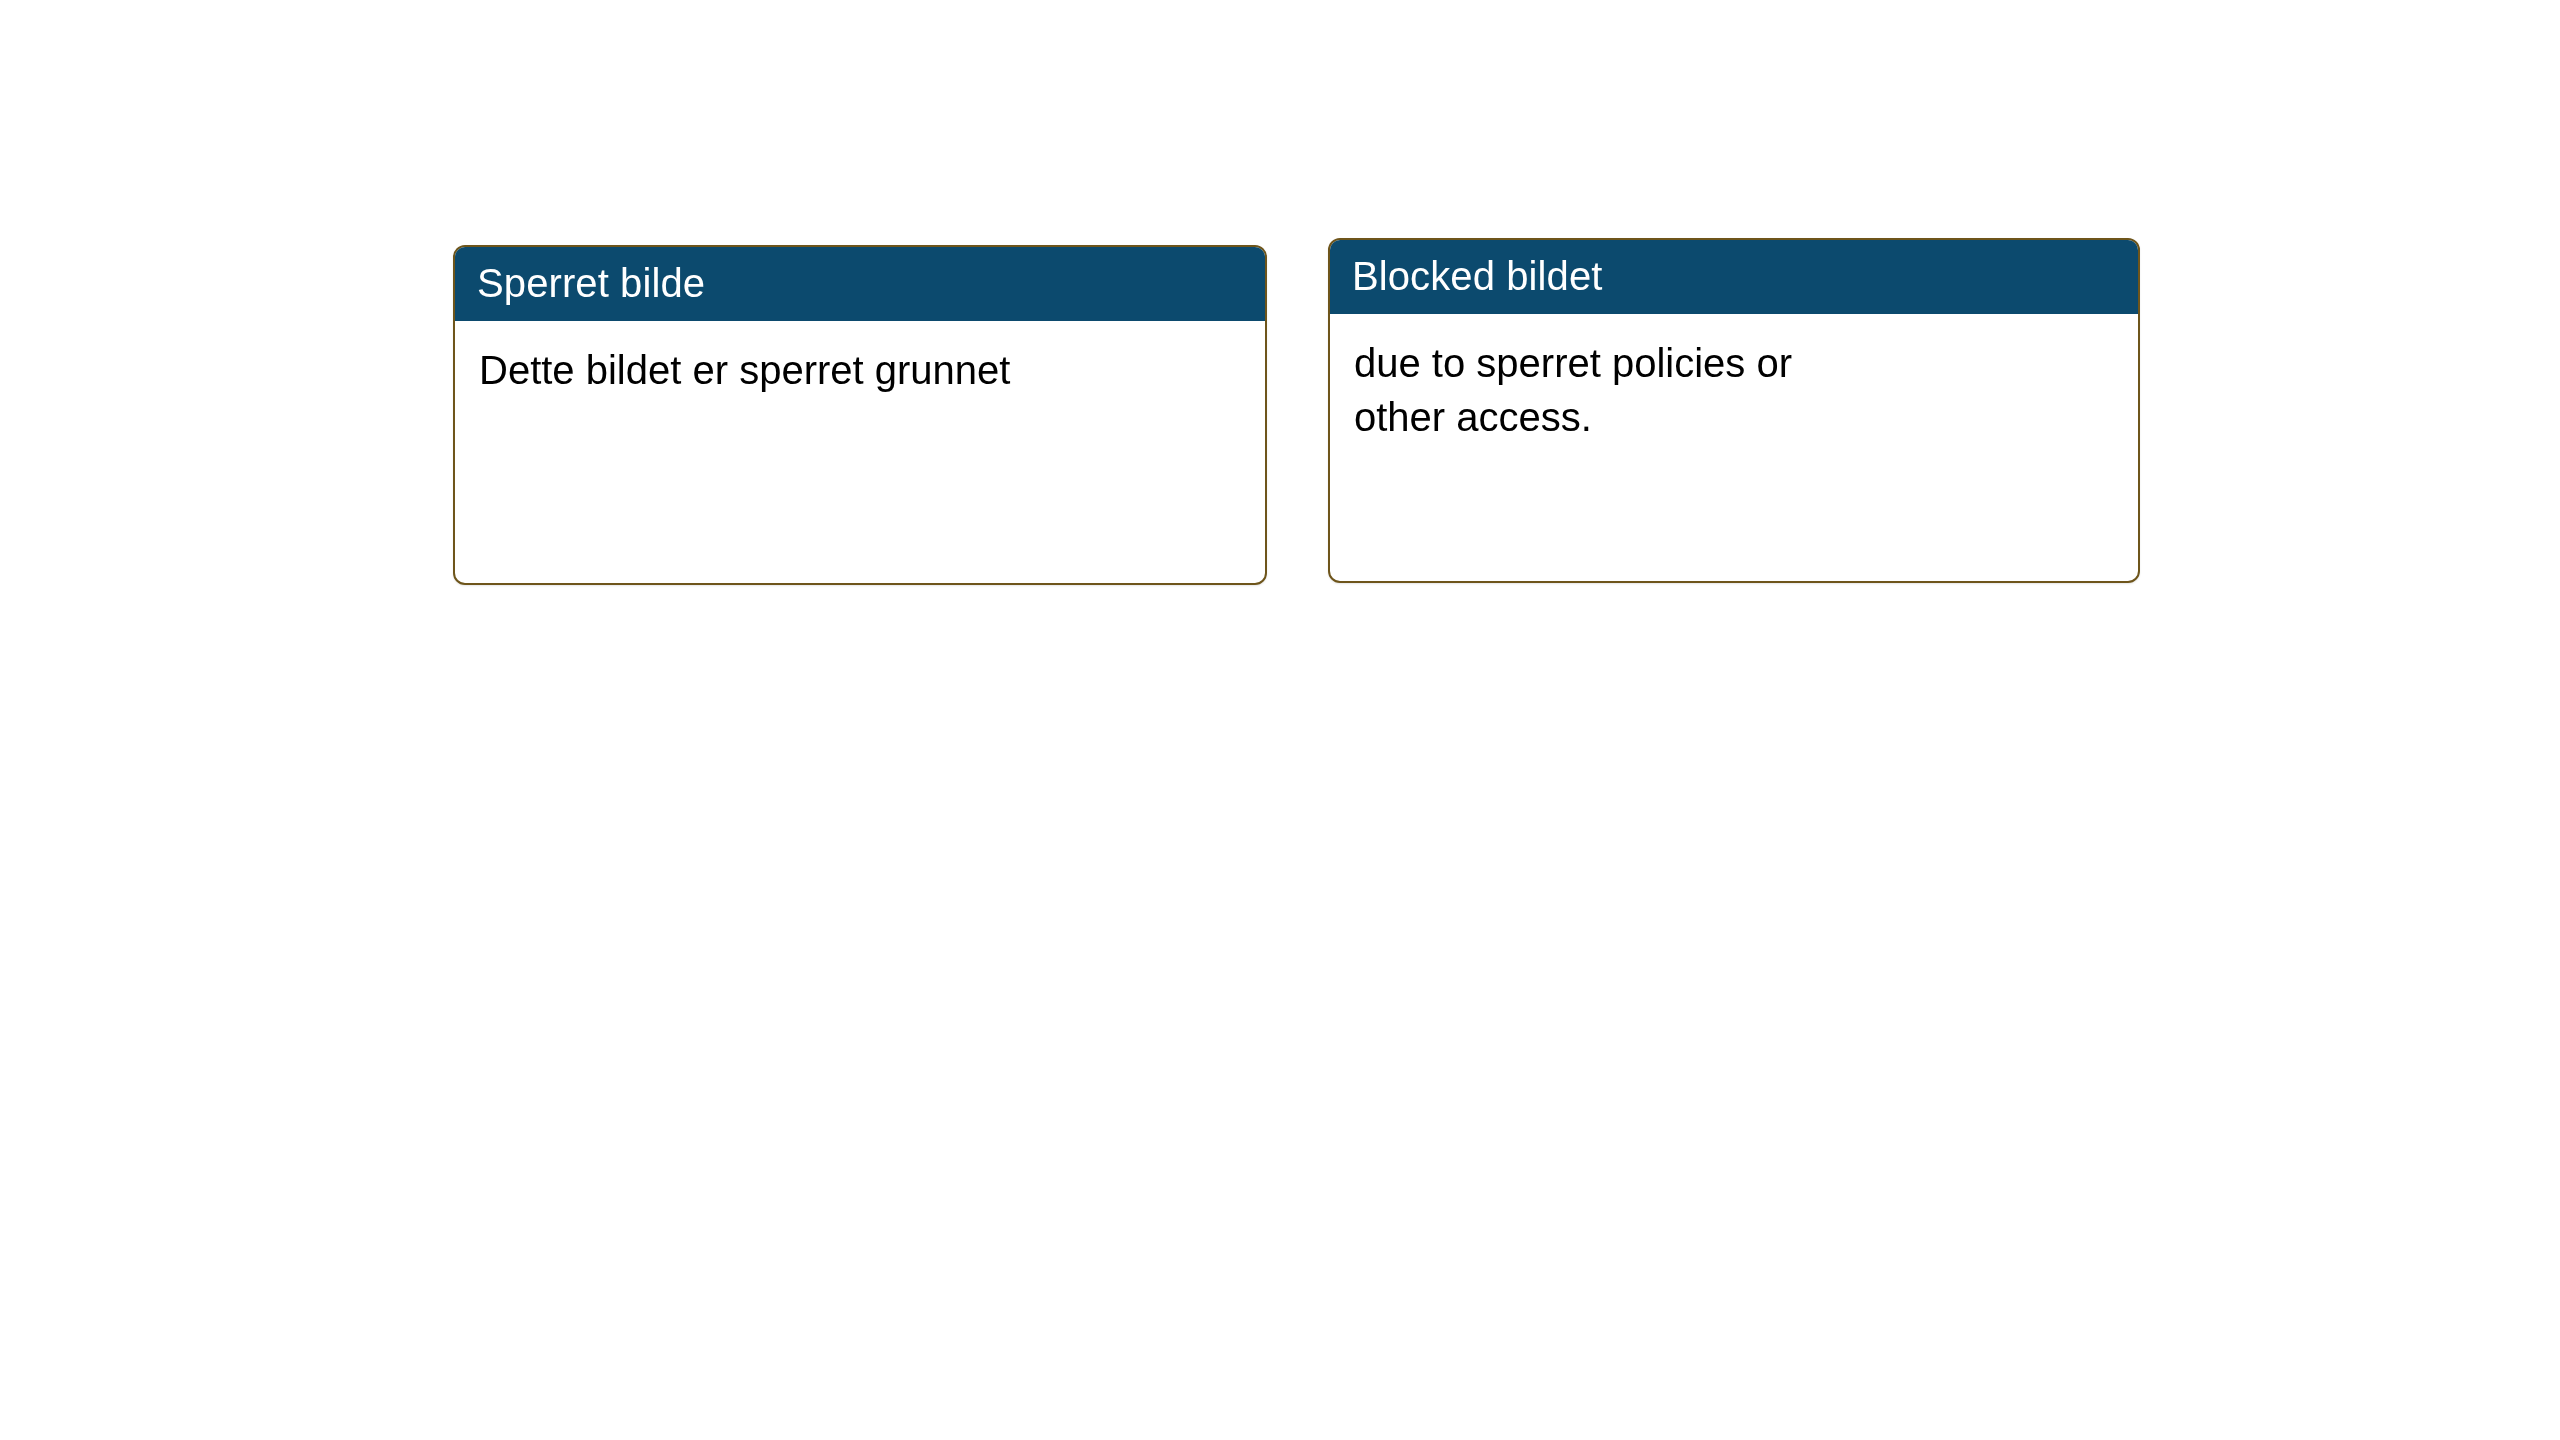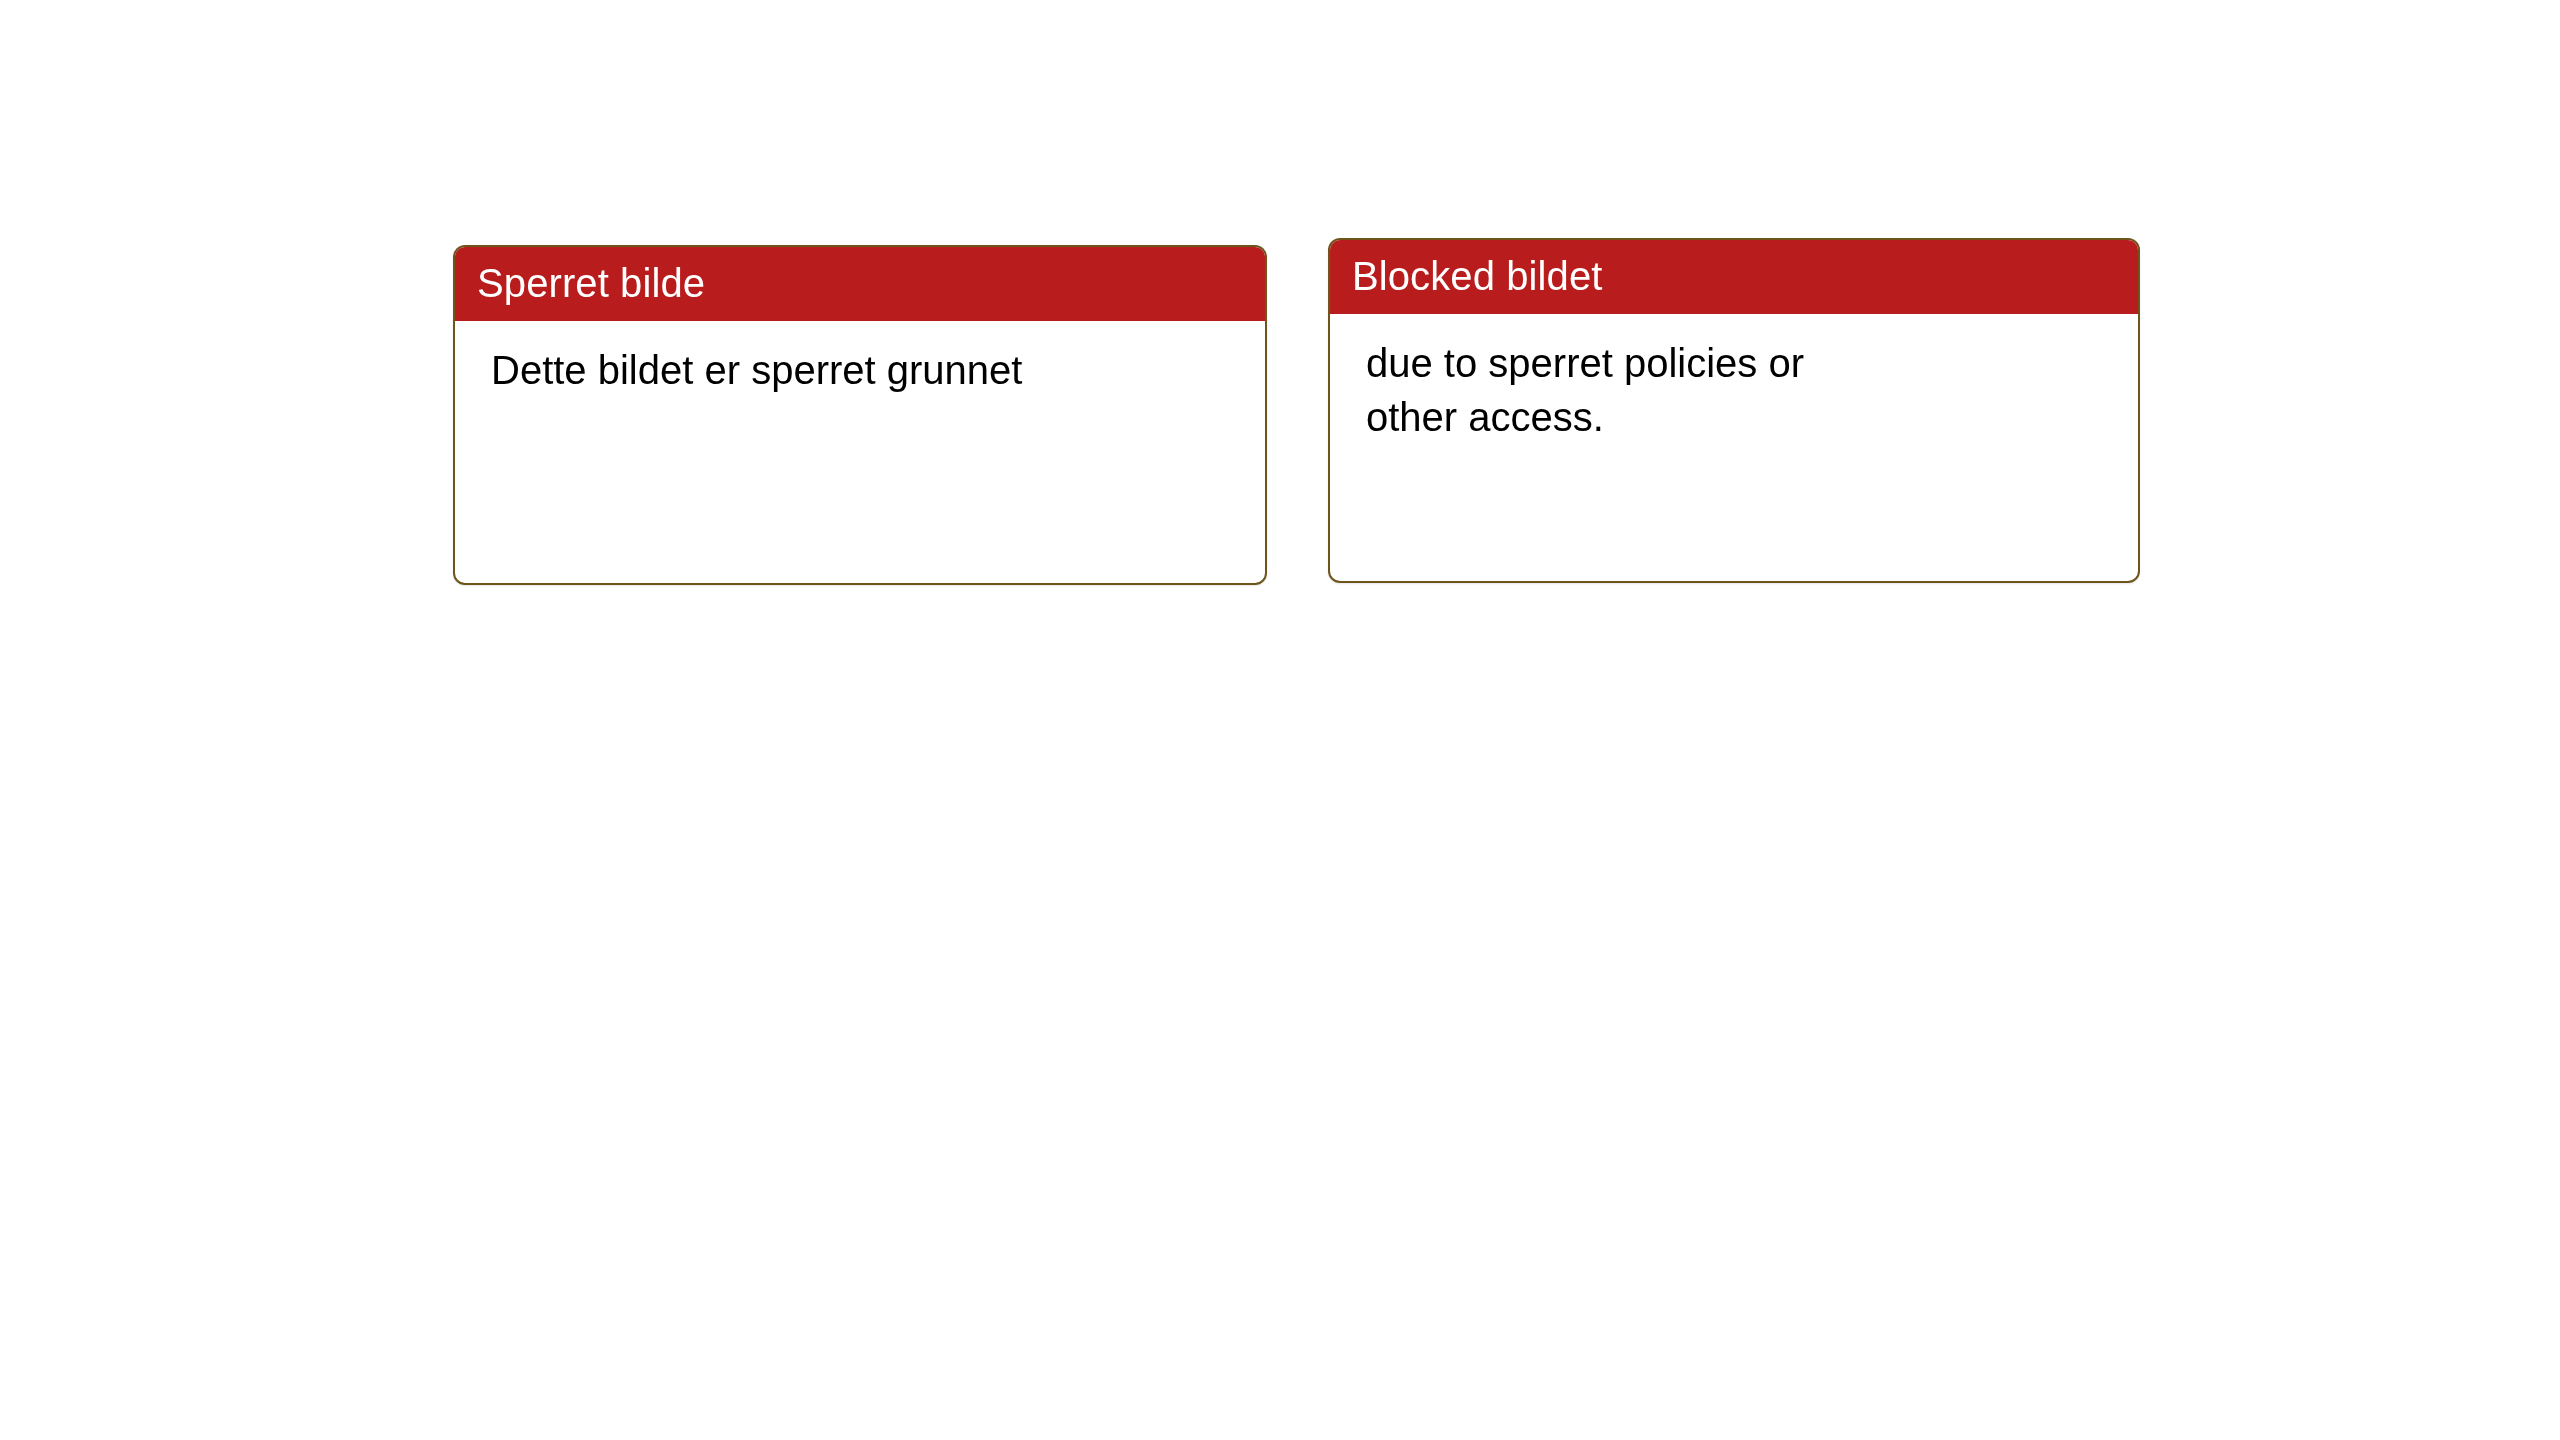--- a/index.html
+++ b/index.html
@@ -23,31 +23,31 @@
   .notice-card {
     position: absolute;
     background: #ffffff;
     border: 2px solid #6e551b;
     border-radius: 12px;
     box-sizing: border-box;
     overflow: hidden;
     box-shadow: 0 1px 2px rgba(0,0,0,0.10);
   }
   .notice-card .card-header {
-    background: #b91c1c;
+    background: #0c4a6e;
     color: #ffffff;
     font-size: 40px;
     line-height: 1.0;
     padding: 16px 22px 18px 22px;
     box-sizing: border-box;
     letter-spacing: 0.1px;
     white-space: nowrap;
   }
   .notice-card .card-body {
-    padding: 22px 24px 24px 36px;
+    padding: 22px 24px 24px 24px;
     box-sizing: border-box;
     color: #000000;
     font-size: 40px;
     line-height: 1.35;
   }
   #card-blocked-no {
     left: 453px;
     top: 245px;
     width: 814px;
     height: 340px;

